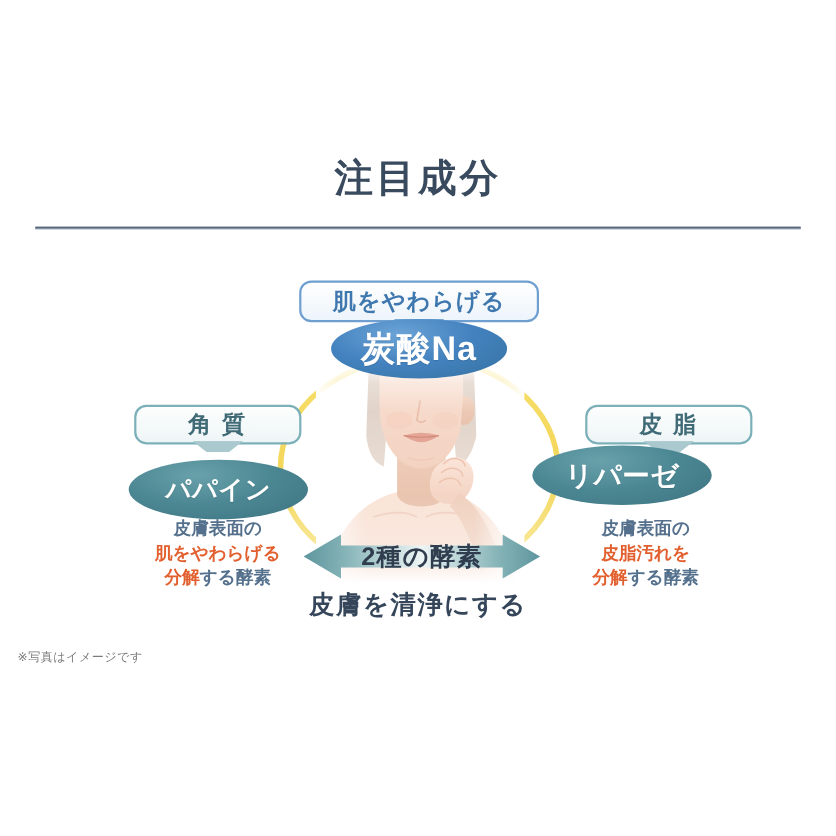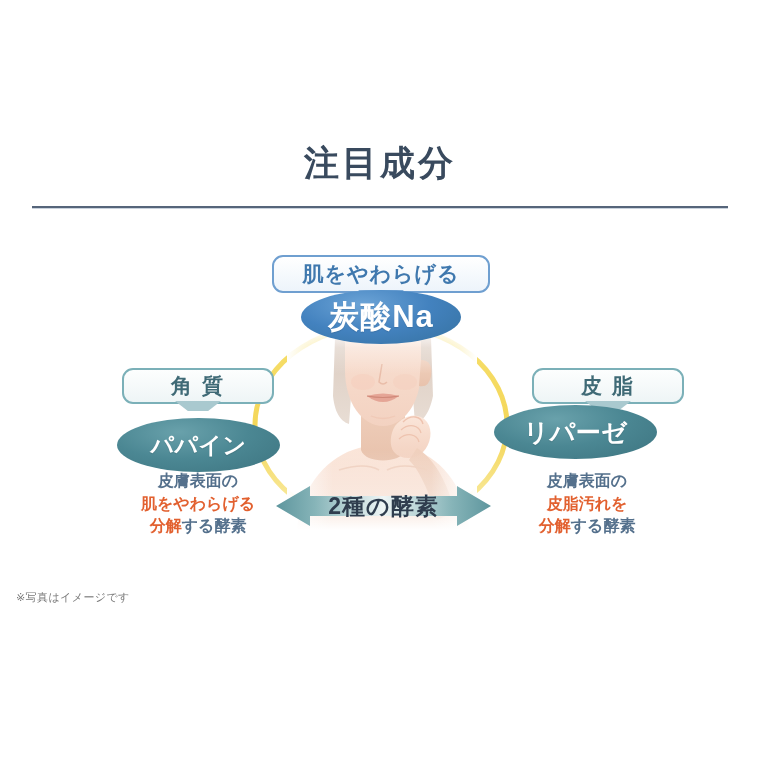--- a/index.html
+++ b/index.html
@@ -164,21 +164,21 @@
     left: 117px;
     top: 418px;
     width: 163px;
     height: 54px;
     font-size: 23px;
     letter-spacing: 0.5px;
     background: radial-gradient(ellipse at 38% 26%, #69a1ab 0%, #4b8793 48%, #3d7480 100%);
   }
 
   .pill-right {
-    left: 494px;
+    left: 484px;
     top: 405px;
     width: 163px;
     height: 54px;
     font-size: 25px;
     letter-spacing: 0.5px;
     background: radial-gradient(ellipse at 38% 26%, #69a1ab 0%, #4b8793 48%, #3d7480 100%);
   }
 
   
   .desc {
@@ -386,16 +386,17 @@
           <stop offset="50%" stop-color="#eef5f5"></stop>
           <stop offset="82%" stop-color="#86b4b8"></stop>
           <stop offset="100%" stop-color="#5e969e"></stop>
         </linearGradient>
       </defs>
       <path d="M0 22 L34 2 L34 12 L181 12 L181 2 L215 22 L181 42 L181 32 L34 32 L34 42 Z" fill="url(#arrowG)"></path>
     </svg>
     <div class="arrow-label">2種の酵素</div>
   </div>
 
+  <div class="bottom-caption">皮膚を清浄にする</div>
 
   <div class="footnote">※写真はイメージです</div>
 
 </div>
 
 </body></html>

